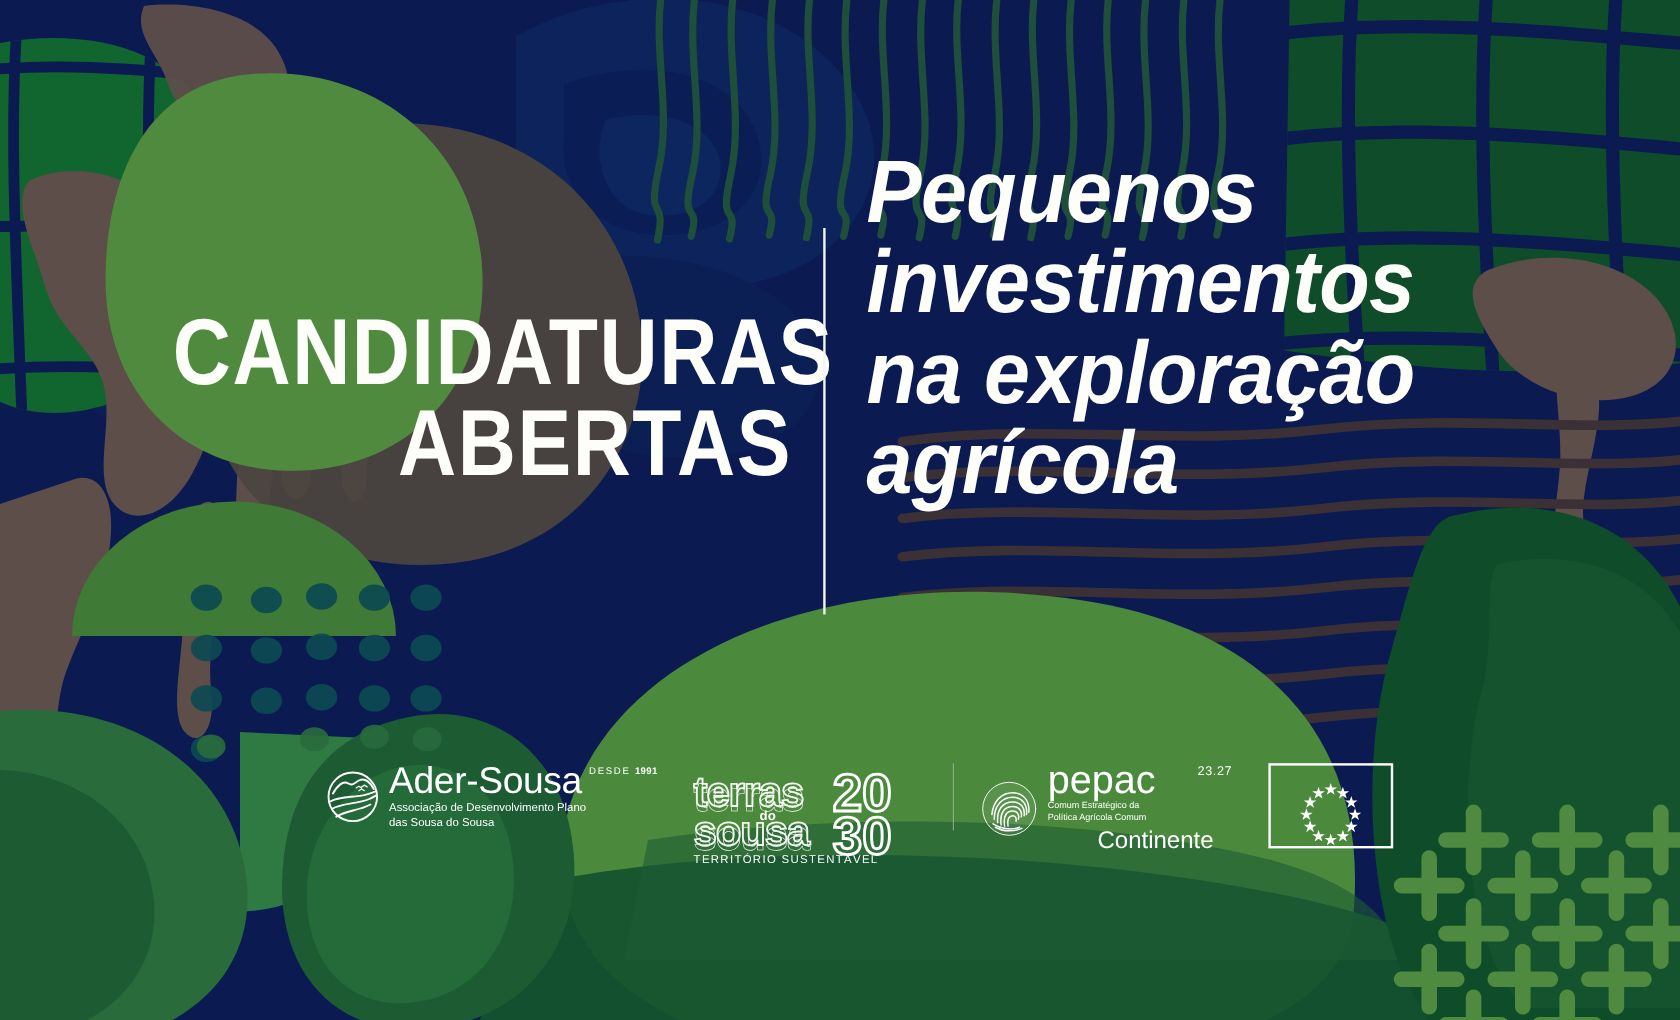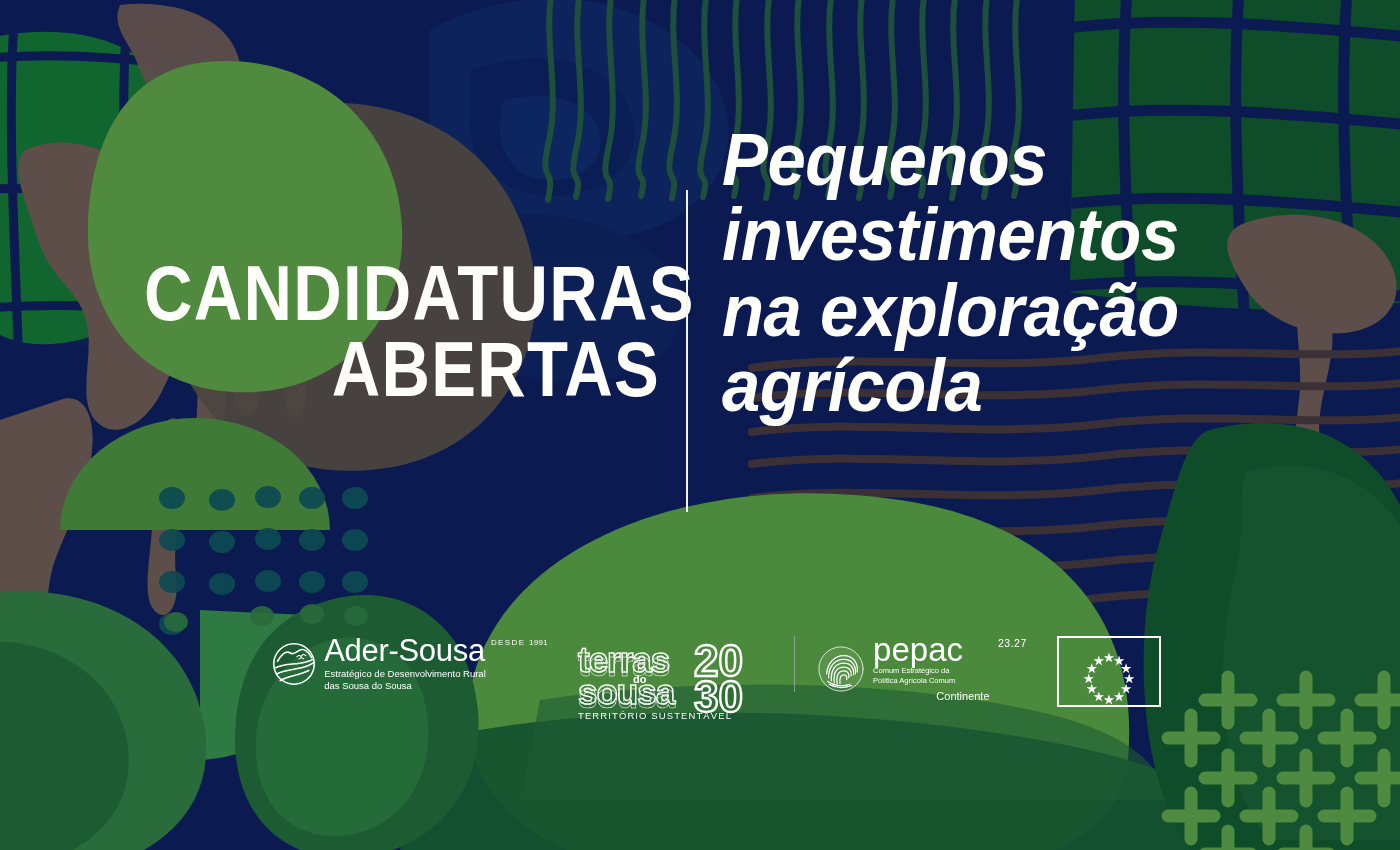--- a/index.html
+++ b/index.html
@@ -43,39 +43,39 @@
   }
   .logo{display:flex;align-items:center;color:#ffffff;}
 
   
   #ader{gap:7px;}
   #ader .mark{width:46px;height:46px;flex:none;}
   #ader .txtcol{display:flex;flex-direction:column;}
   #ader .row1{display:flex;align-items:flex-start;}
   #ader .word{font-size:31px;font-weight:400;line-height:0.95;letter-spacing:-0.3px;}
   #ader .since{font-size:8px;letter-spacing:1.4px;margin-left:6px;margin-top:2px;white-space:nowrap;}
-  #ader .since b{font-weight:400;letter-spacing:0.3px;}
+  #ader .since b{font-weight:700;letter-spacing:0.3px;}
   #ader .tag{font-size:9.5px;line-height:1.25;margin-top:3px;max-width:185px;}
 
   
   #terras{margin-left:28px;}
   #terras svg{display:block;}
 
   
   #sep{width:1px;height:56px;background:#9fb0a6;opacity:.75;margin:0 22px;}
 
   
   #pepac{gap:8px;}
   #pepac .fp{width:48px;height:48px;flex:none;}
   #pepac .pcol{display:flex;flex-direction:column;align-items:flex-start;}
   #pepac .prow{display:flex;align-items:flex-start;gap:29px;}
   #pepac .pword{font-size:33px;font-weight:400;line-height:0.85;letter-spacing:0px;}
   #pepac .pyears{font-size:10.5px;letter-spacing:.5px;margin-left:6px;margin-top:1px;}
   #pepac .psub{font-size:7.5px;line-height:1.3;margin-top:2px;}
-  #pepac .pcont{font-size:11px;margin-top:4px;align-self:center;padding-left:26px;}
+  #pepac .pcont{font-size:20px;margin-top:4px;align-self:center;padding-left:26px;}
 
   
   #eu{margin-left:30px;gap:16px;}
   #eu .flagbox{
     width:100px;height:67px;border:2px solid #ffffff;flex:none;
     position:relative;
   }
   #eu .eutext{font-size:19.5px;font-weight:700;line-height:1.25;white-space:nowrap;}
 </style>
 </head>
@@ -283,21 +283,21 @@
       </svg>
       <div class="txtcol">
         <div class="row1">
           <div class="word">Ader-Sousa</div>
           <div class="since">
             <span>DESDE</span>
             <b>1991</b>
           </div>
         </div>
         <div class="tag">
-          <div>Estratégico de Desenvolvimento Rural</div>
+          <div>Associação de Desenvolvimento Plano</div>
           <div>das Sousa do Sousa</div>
         </div>
       </div>
     </div>
 
     <div class="logo" id="terras">
       <svg width="196" height="88" viewBox="0 0 196 88">
 
         <g fill="none" stroke="#ffffff" stroke-width="1.5" opacity="0.95">
 

